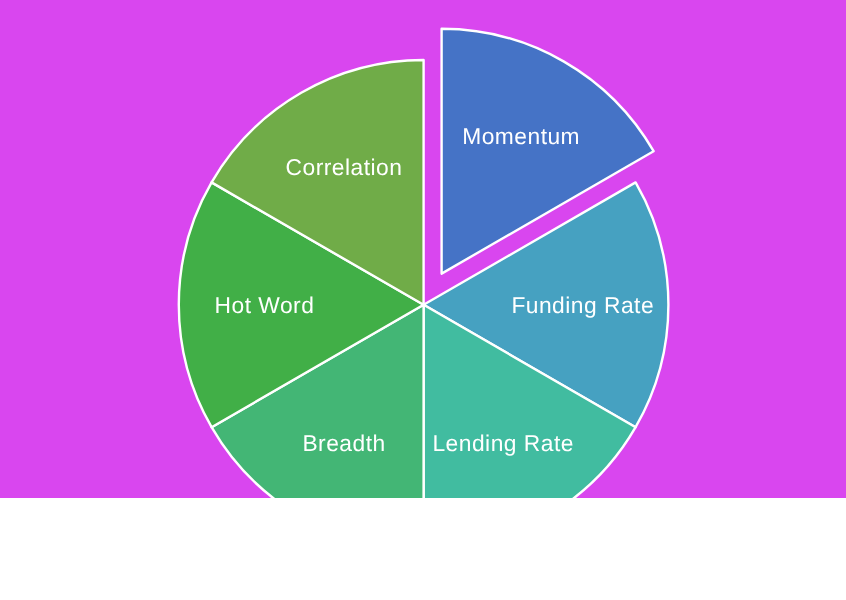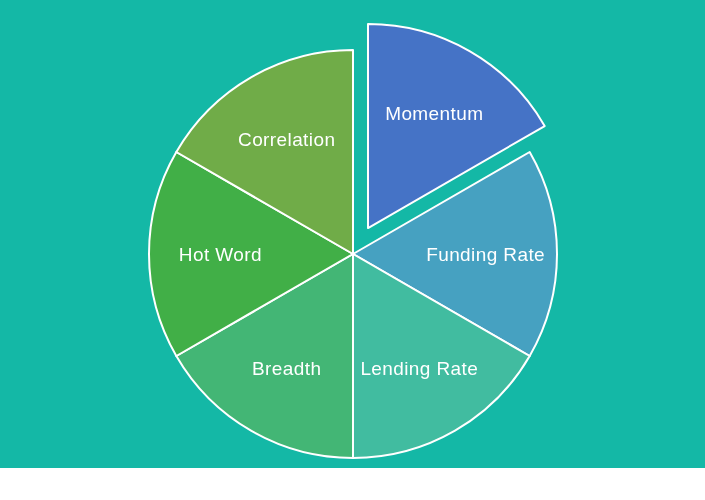--- a/index.html
+++ b/index.html
@@ -4,22 +4,22 @@
 <style>
   html, body {
     margin: 0;
     padding: 0;
     background: #ffffff;
     font-family: "Liberation Sans", sans-serif;
   }
   .stage {
     position: relative;
     width: 705px;
-    height: 468px;
-    background: #14b8a6;
+    height: 415px;
+    background: #d946ef;
     overflow: hidden;
   }
   svg.pie {
     display: block;
     width: 705px;
     height: 500px;
   }
   .slice-path {
     stroke: #ffffff;
     stroke-width: 2;

